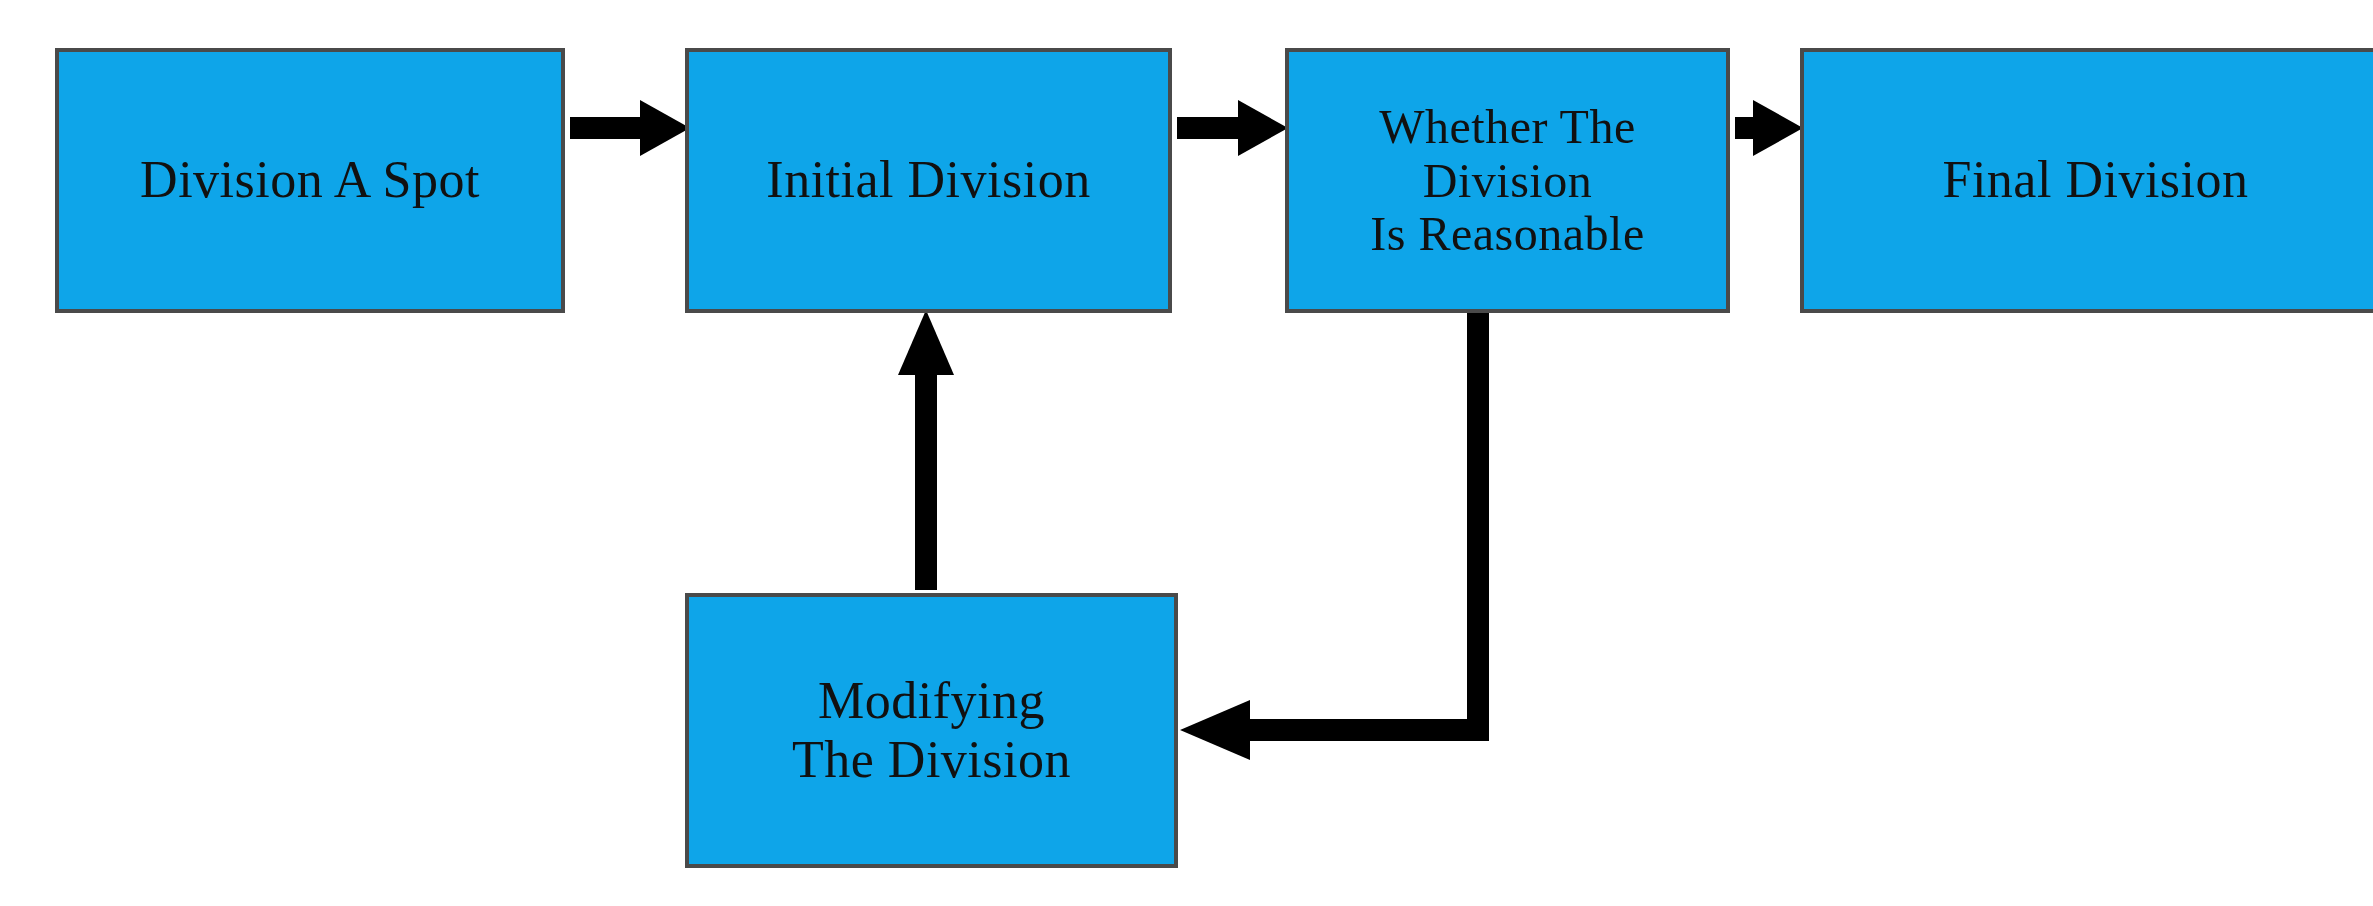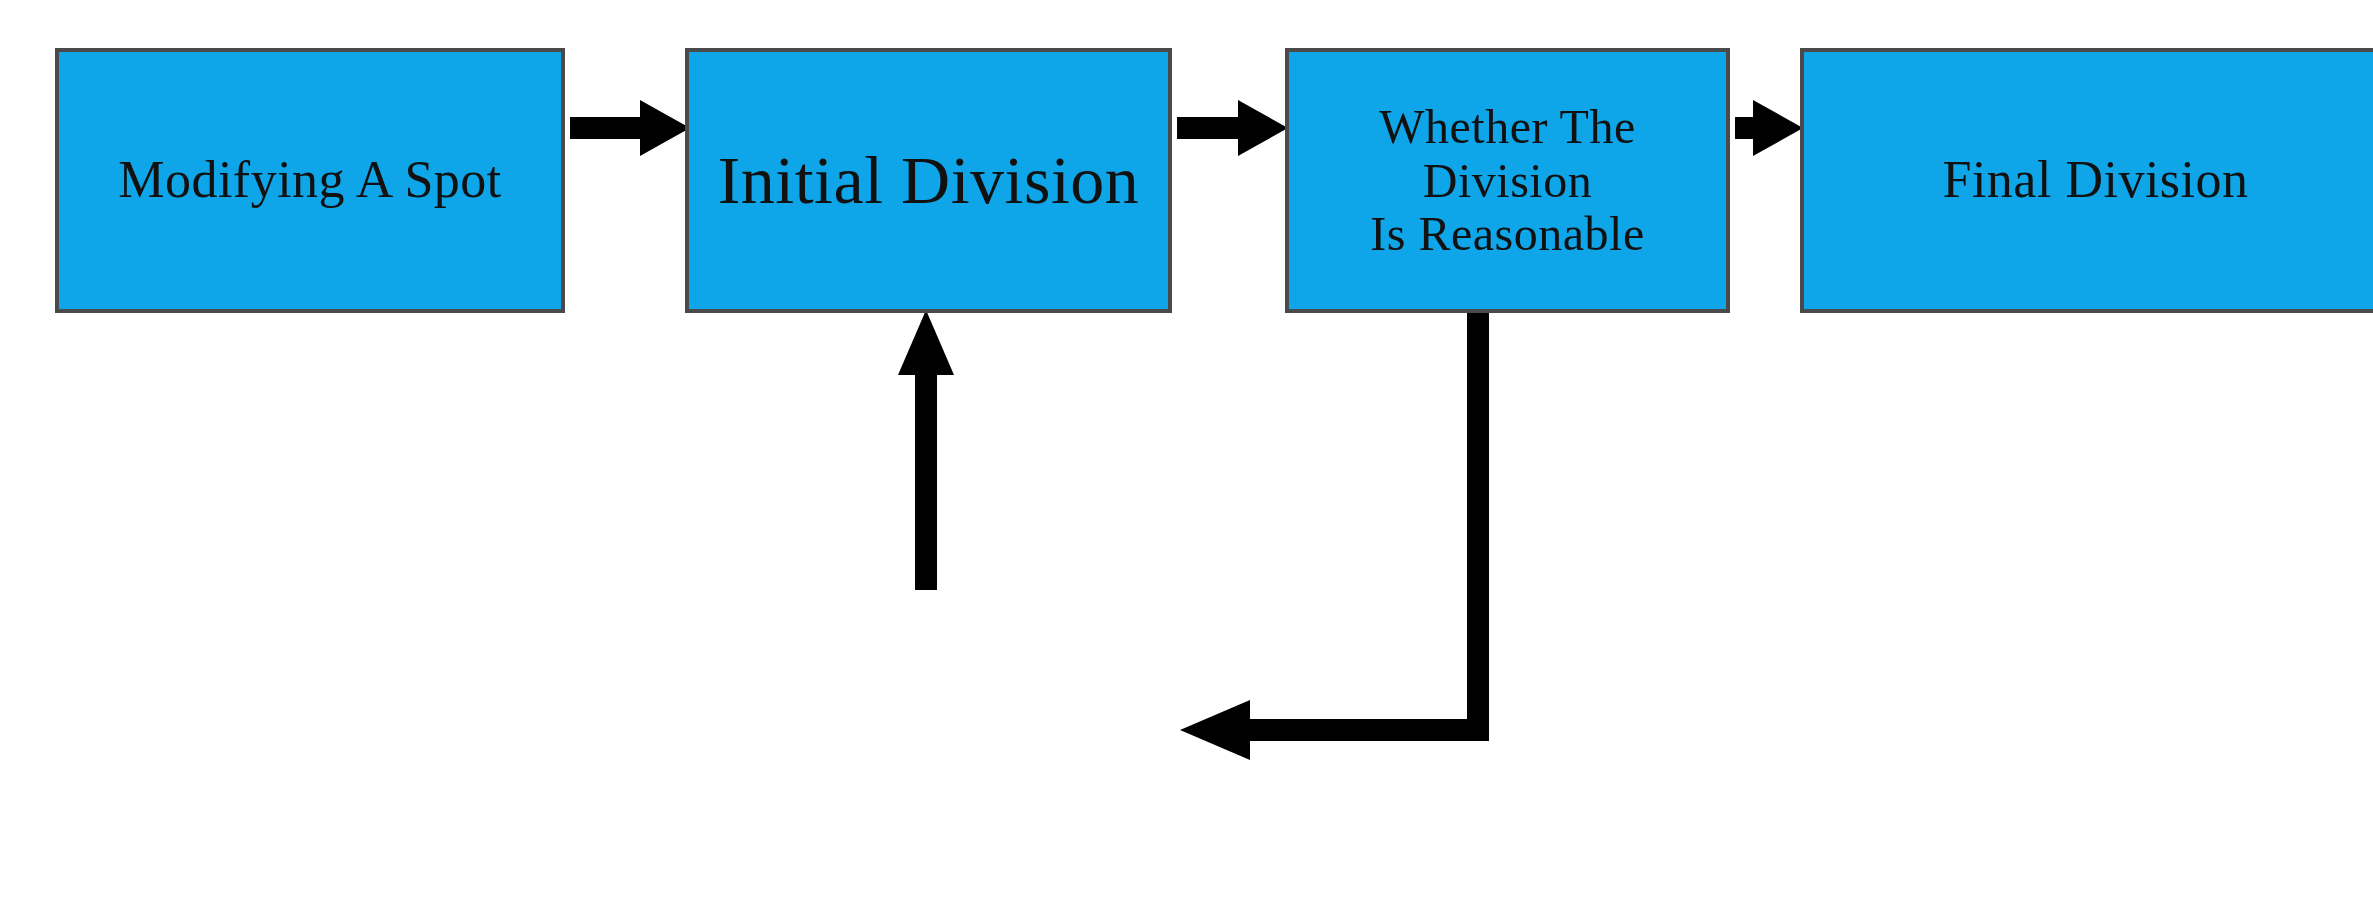--- a/index.html
+++ b/index.html
@@ -33,21 +33,21 @@
     letter-spacing: 0.5px;
     white-space: pre-line;
   }
   #node-select    { left: 55px;   top: 48px;  width: 510px; height: 265px; }
   #node-initial   { left: 685px;  top: 48px;  width: 487px; height: 265px; }
   #node-whether   { left: 1285px; top: 48px;  width: 445px; height: 265px; }
   #node-final     { left: 1800px; top: 48px;  width: 591px; height: 265px; }
   #node-modifying { left: 685px;  top: 593px; width: 493px; height: 275px; }
 
   #node-select   .node-label { font-size: 52px; }
-  #node-initial  .node-label { font-size: 68px; }
+  #node-initial  .node-label { font-size: 52px; }
   #node-whether  .node-label { font-size: 48px; }
   #node-final    .node-label { font-size: 52px; }
   #node-modifying .node-label { font-size: 52px; }
 
   .edge-svg {
     position: absolute;
     left: 0;
     top: 0;
     width: 2373px;
     height: 906px;
@@ -82,31 +82,35 @@
       <polygon points="1250,700 1180,730 1250,760" fill="#000000"></polygon>
     </g>
 
     <g>
       <line x1="926" y1="590" x2="926" y2="370" stroke="#000000" stroke-width="22"></line>
       <polygon points="898,375 926,310 954,375" fill="#000000"></polygon>
     </g>
   </svg>
 
   <div class="node" id="node-select">
-    <span class="node-label">Modifying A Spot</span>
+    <span class="node-label">Division A Spot</span>
   </div>
 
   <div class="node" id="node-initial">
     <span class="node-label">Initial Division</span>
   </div>
 
   <div class="node" id="node-whether">
     <span class="node-label">Whether The
 Division
 Is Reasonable</span>
   </div>
 
   <div class="node" id="node-final">
     <span class="node-label">Final Division</span>
   </div>
 
+  <div class="node" id="node-modifying">
+    <span class="node-label">Modifying
+The Division</span>
+  </div>
 
 </div>
 
 </body></html>

